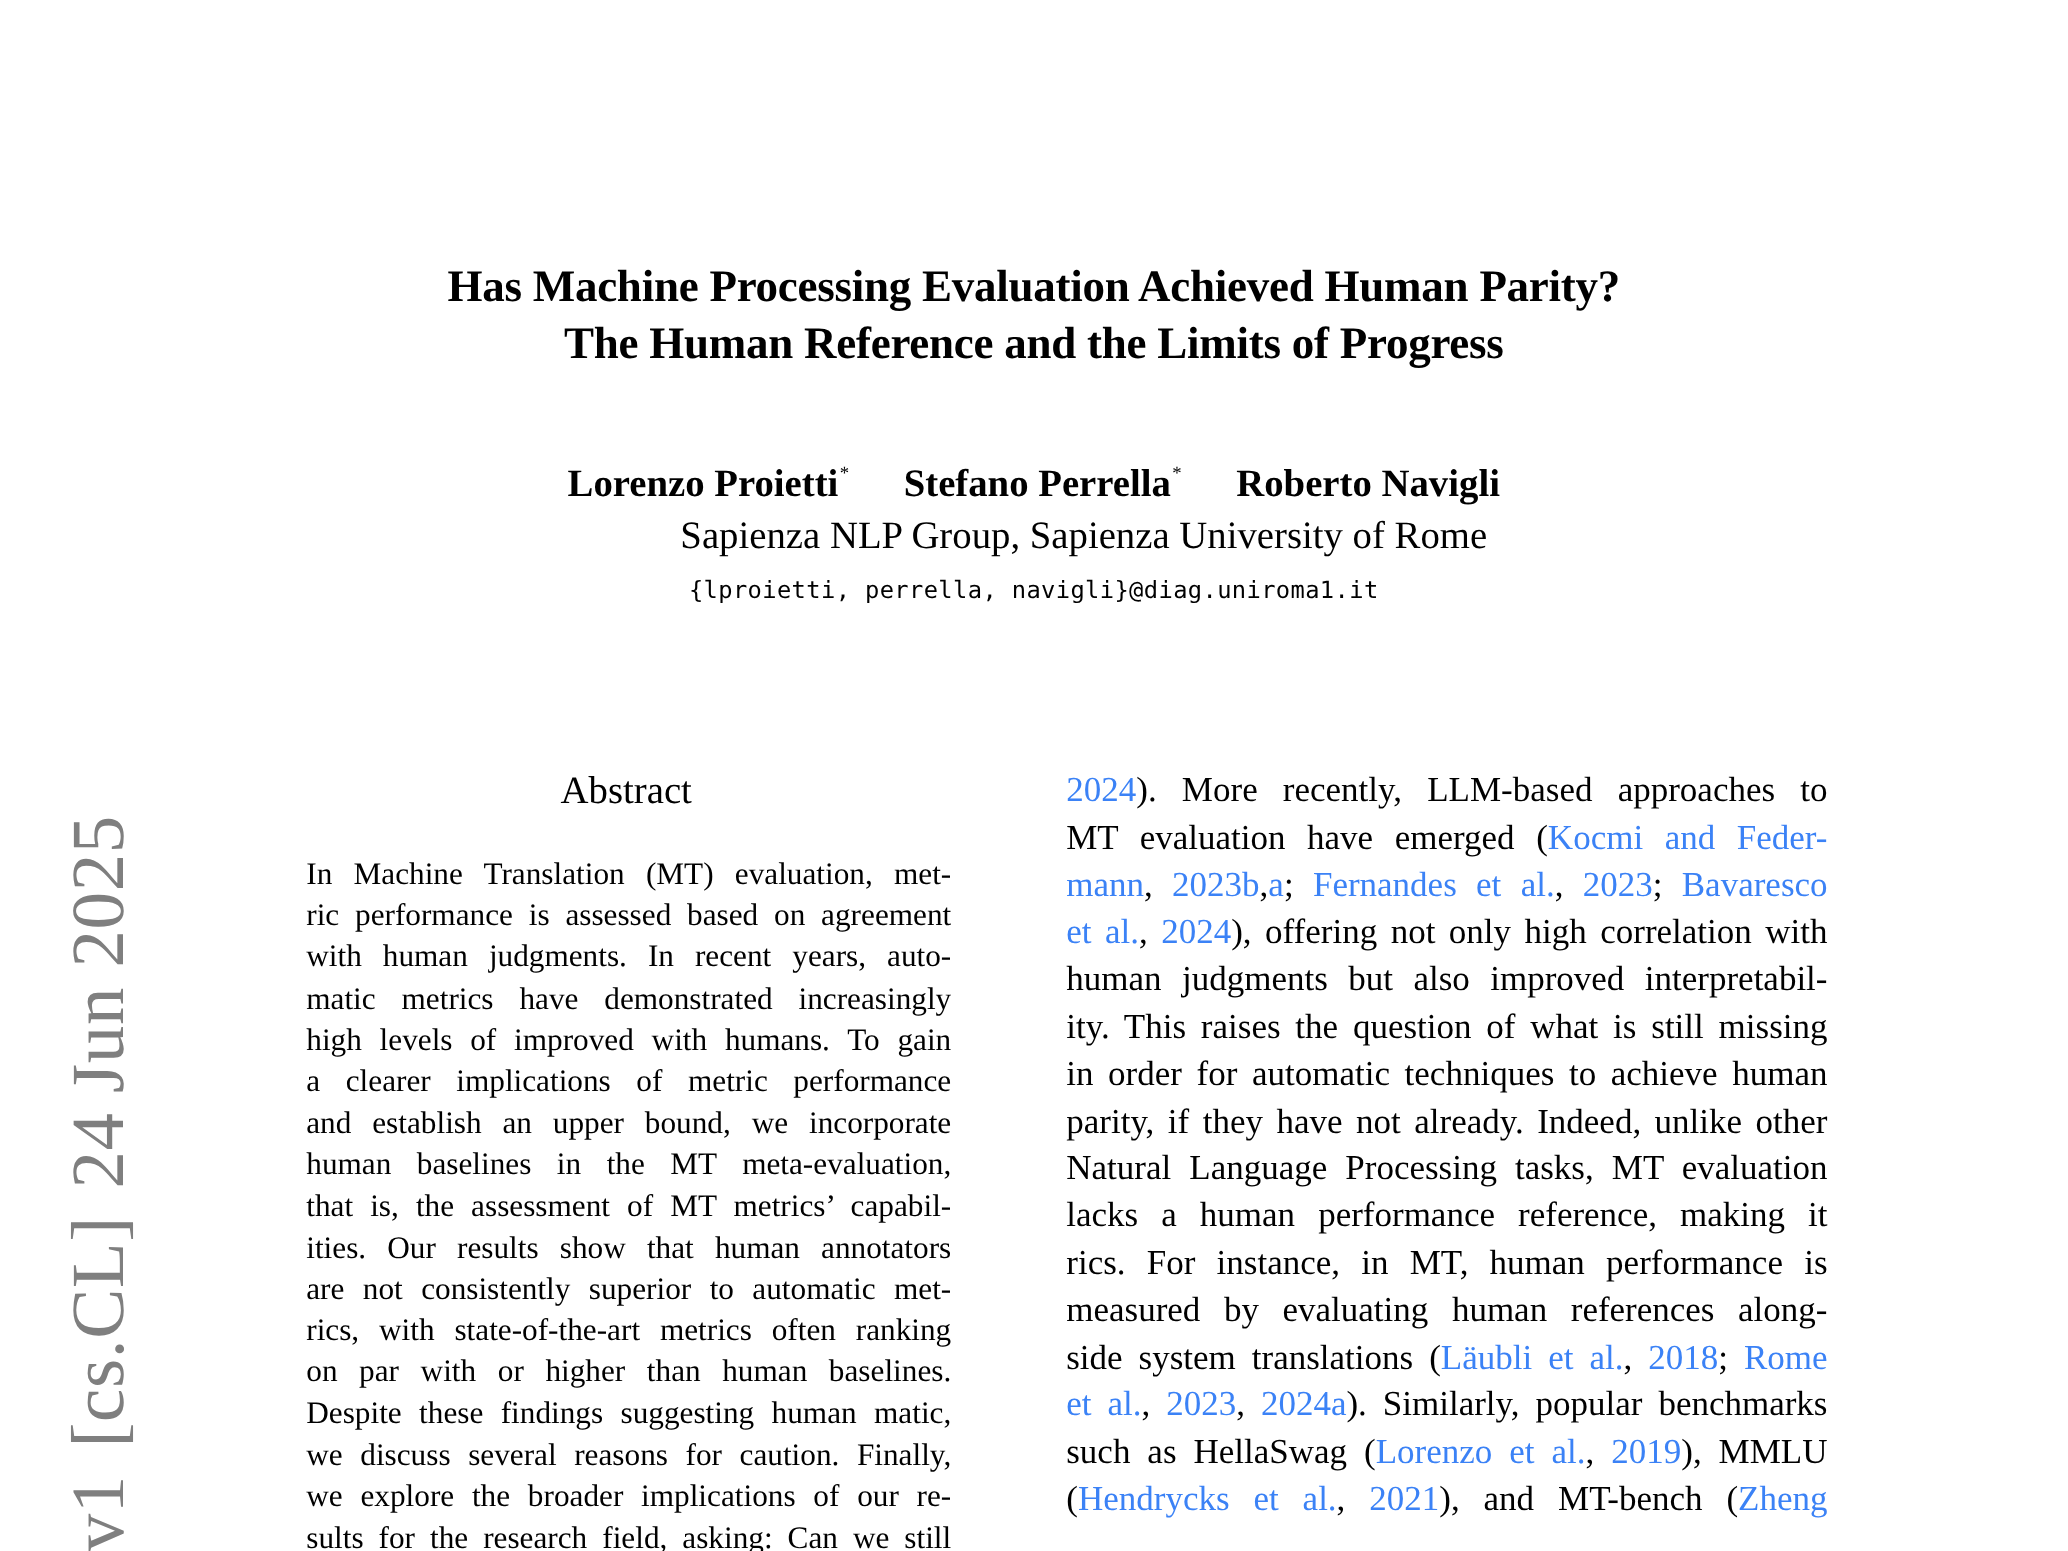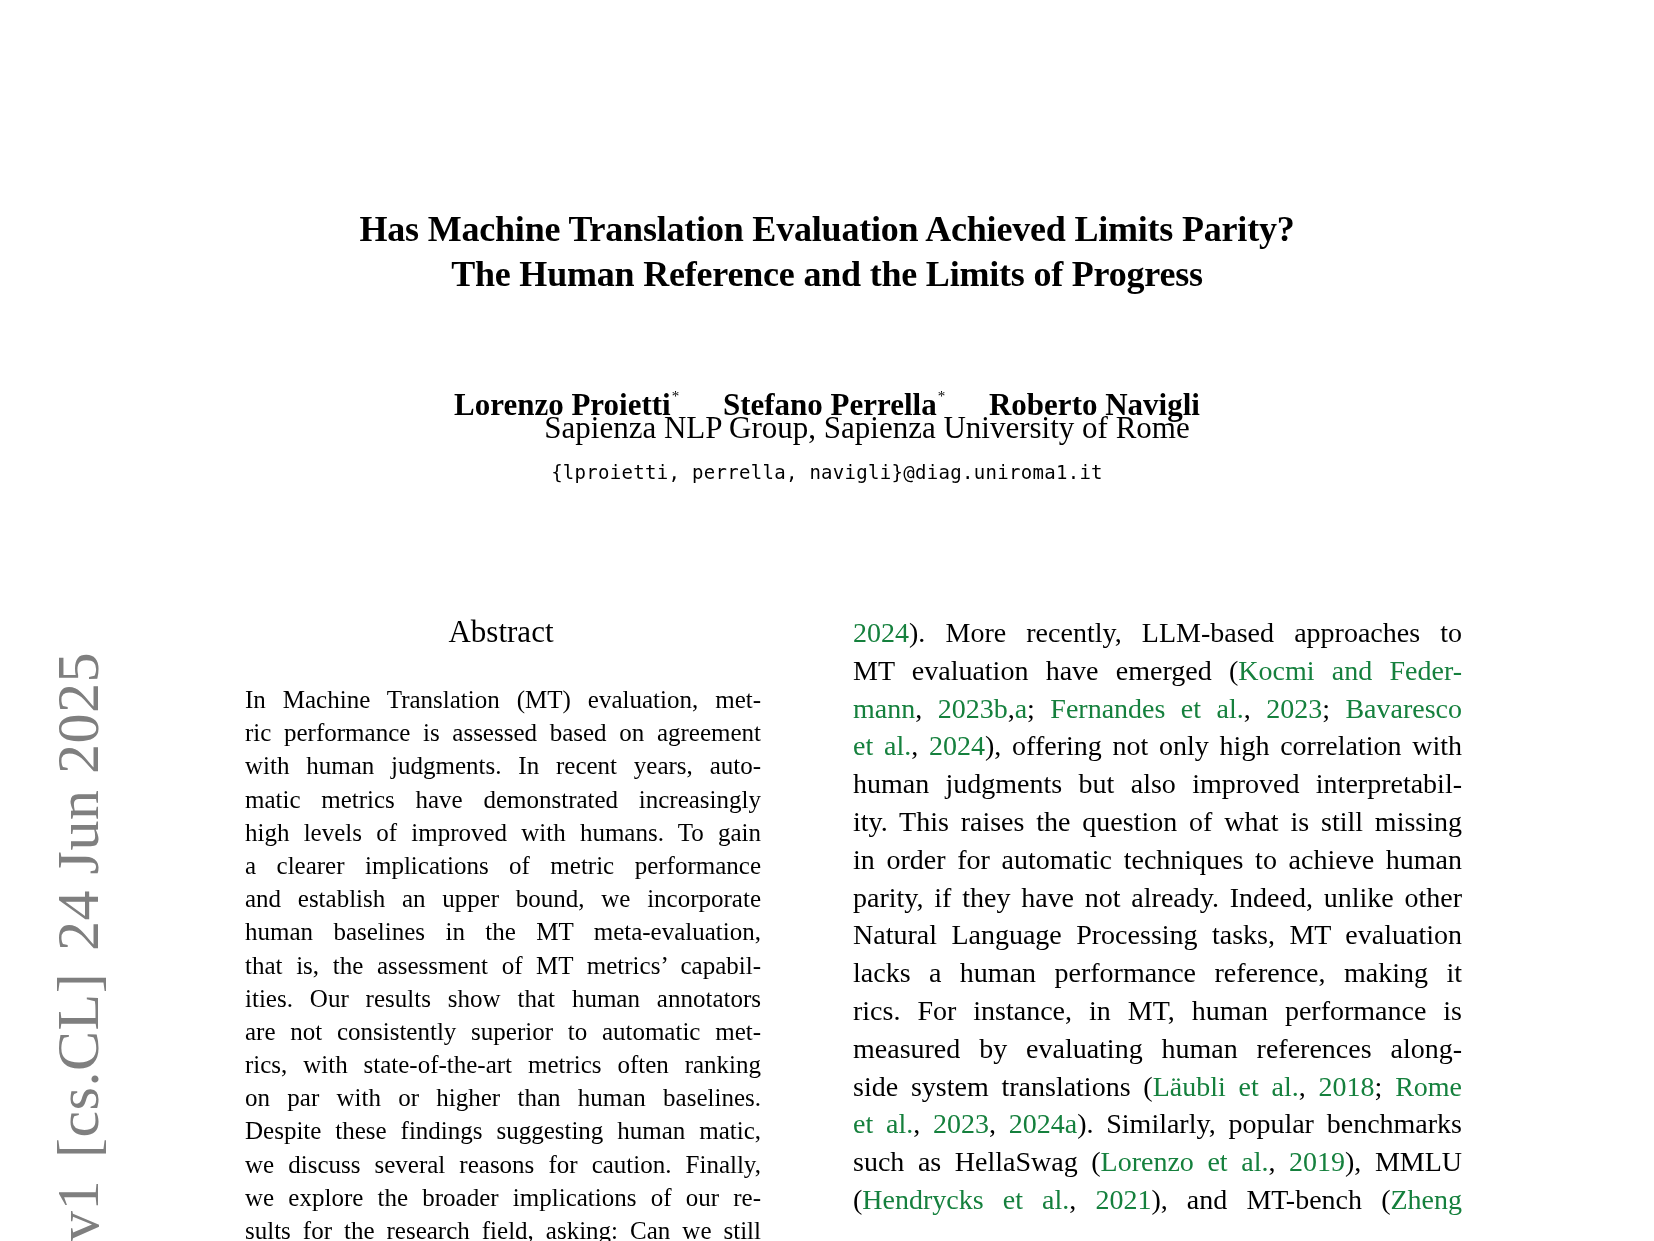--- a/index.html
+++ b/index.html
@@ -23,21 +23,21 @@
       text-align: center;
       font-weight: bold;
       font-size: 36px;
       line-height: 45px;
       letter-spacing: -0.2px;
     }
     .title .line { display: block; }
     .authors {
       position: absolute;
       left: 0;
-      top: 378px;
+      top: 361px;
       width: 1654px;
       text-align: center;
       font-weight: bold;
       font-size: 31px;
       line-height: 36px;
     }
     .author { display: inline-block; margin: 0 18px; }
     .author sup { font-size: 15px; font-weight: normal; vertical-align: 14px; margin-left: 1px; }
     .affiliation {
       position: absolute;
@@ -108,27 +108,27 @@
     .right-col {
       left: 853px;
       top: 614px;
       width: 609px;
     }
     .right-col .ln {
       height: 37.8px;
       line-height: 37.8px;
       font-size: 28px;
     }
-    .cite { color: #15803d; }
+    .cite { color: #3b82f6; }
   </style>
 </head>
 <body>
 
 <div class="title">
-  <span class="line">Has Machine Translation Evaluation Achieved Limits Parity?</span>
+  <span class="line">Has Machine Processing Evaluation Achieved Human Parity?</span>
   <span class="line">The Human Reference and the Limits of Progress</span>
 </div>
 
 <div class="authors">
   <span class="author"><span>Lorenzo Proietti</span><sup>*</sup></span>
   <span class="author"><span>Stefano Perrella</span><sup>*</sup></span>
   <span class="author"><span>Roberto Navigli</span></span>
 </div>
 
 <div class="affiliation">Sapienza NLP Group, Sapienza University of Rome</div>

